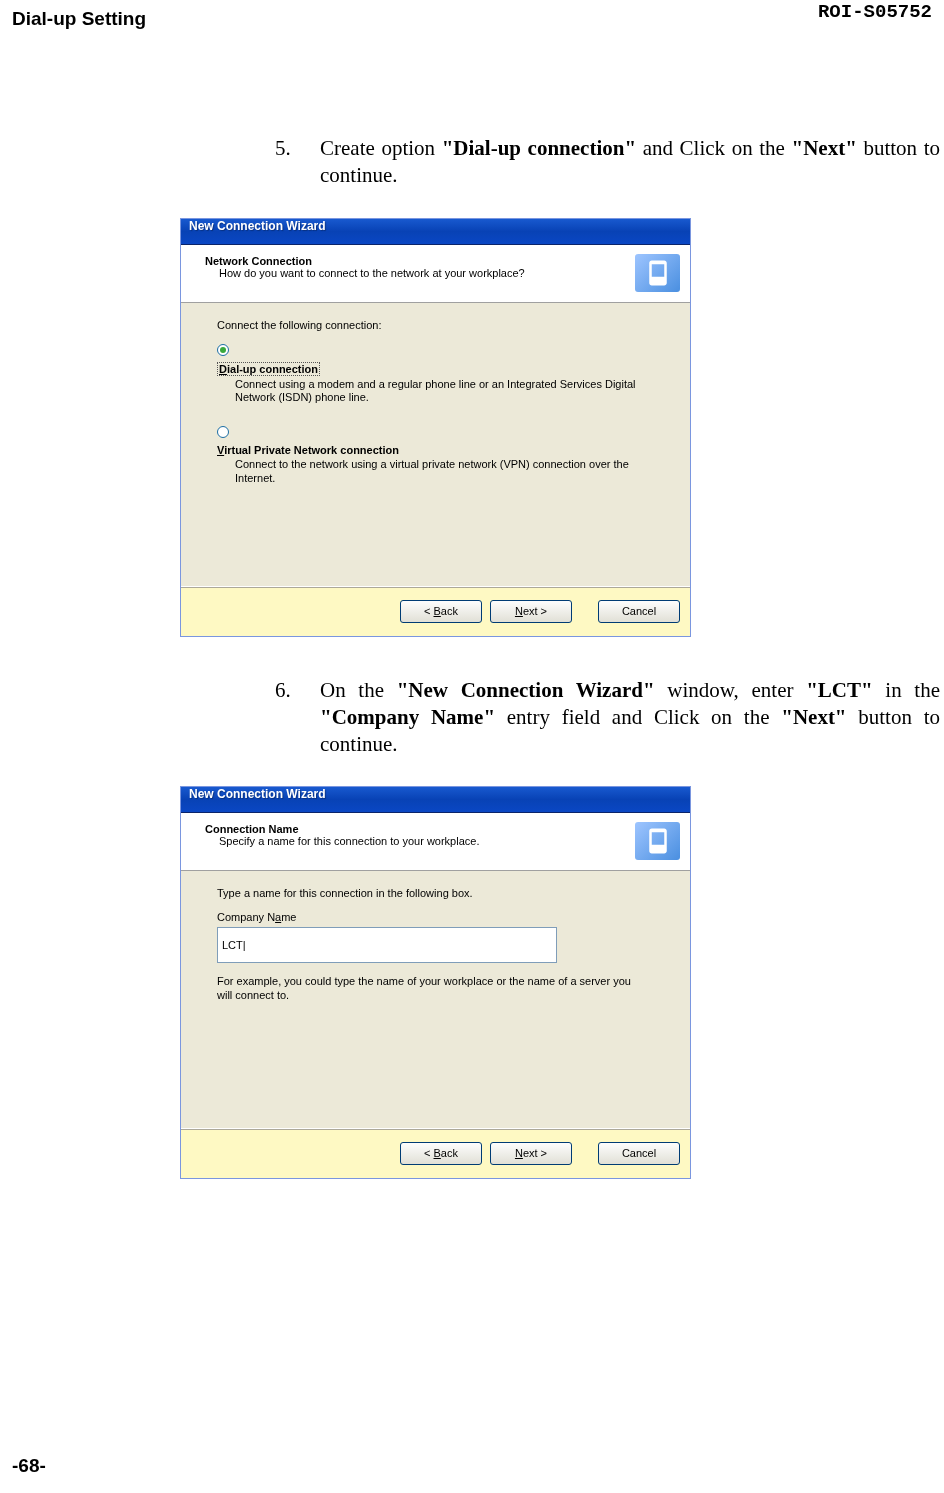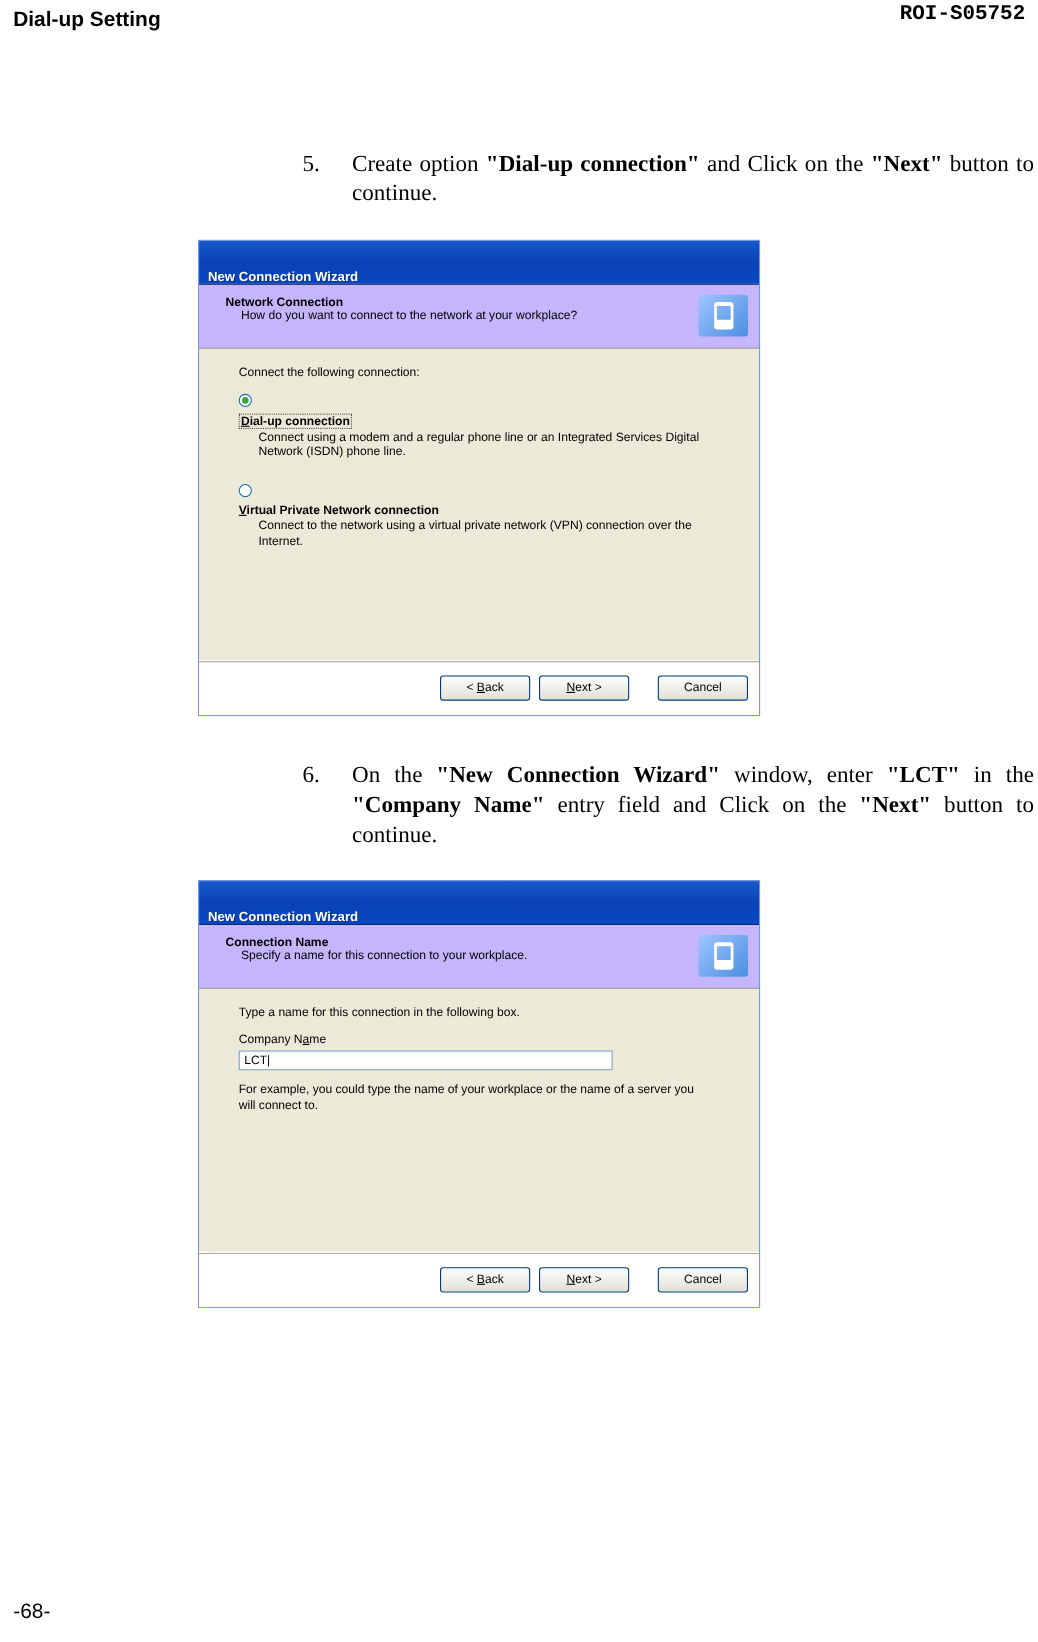--- a/index.html
+++ b/index.html
@@ -26,21 +26,21 @@
     font-family: Liberation Mono, monospace;
     font-weight: bold;
     font-size: 19px;
     text-align: right;
   }
   .footer-left {
     position: absolute;
     bottom: 16px;
     left: 12px;
     font-family: Arial, Helvetica, sans-serif;
-    font-weight: normal;
+    font-weight: bold;
     font-size: 19px;
   }
   .main {
     position: absolute;
     top: 135px;
     left: 275px;
     right: 0;
     width: 665px;
   }
   .step {
@@ -60,34 +60,34 @@
   
   .dialog-wrap {
     margin: 25px auto 40px -95px;
     width: 511px;
     border: 1px solid #7a96df;
     font-family: Tahoma, Arial, sans-serif;
     font-size: 11px;
     background: #ece9d8;
   }
   .titlebar {
-    height: 40px;
+    height: 26px;
     background: linear-gradient(#3a6ea5,#0a246a 10%,#3a6ea5 40%,#0a246a);
     background: linear-gradient(to bottom,#1859cf 0%,#0842b5 50%,#0a47c4 100%);
     color: #fff;
     display: flex;
-    align-items: flex-end;
+    align-items: flex-start;
     padding: 0 8px;
     font-weight: bold;
     font-size: 12px;
     text-shadow: 1px 1px 1px rgba(0,0,0,.3);
     border-bottom: 1px solid #0a246a;
   }
   .banner {
-    background: #c4b5fd;
+    background: #ffffff;
     padding: 10px 60px 14px 24px;
     position: relative;
     border-bottom: 1px solid #a0a0a0;
     min-height: 58px;
   }
   .banner-title { font-weight: bold; font-size: 11px; }
   .banner-sub { margin-left: 14px; margin-top: 0; font-size: 11px; }
   .banner-icon {
     position: absolute;
     right: 10px;
@@ -132,35 +132,35 @@
     font-size: 11px;
     line-height: 1.25;
     color: #000;
     max-width: 420px;
   }
   .spacer { height: 16px; }
 
   .label-small { margin-bottom: 4px; margin-top: 6px; }
   .text-input {
     width: 340px;
-    height: 18px;
+    height: 36px;
     border: 1px solid #7f9db9;
     background: #fff;
     padding: 1px 4px;
     font: 11px Tahoma, Arial, sans-serif;
   }
   .helper { margin-top: 12px; max-width: 430px; line-height: 1.25; }
 
   .button-row {
     border-top: 1px solid #d4d0c8;
     padding: 13px 10px;
     display: flex;
     justify-content: flex-end;
     gap: 8px;
-    background: #ffffff;
+    background: #fef9c3;
   }
   .button-row.top-line { border-top: 1px solid #fff; box-shadow: inset 0 1px 0 #aca899; }
   .btn {
     width: 82px;
     height: 23px;
     border: 1px solid #003c74;
     border-radius: 3px;
     background: linear-gradient(#fdfdfd,#e1e0d6);
     font: 11px Tahoma, Arial, sans-serif;
     text-align: center;

